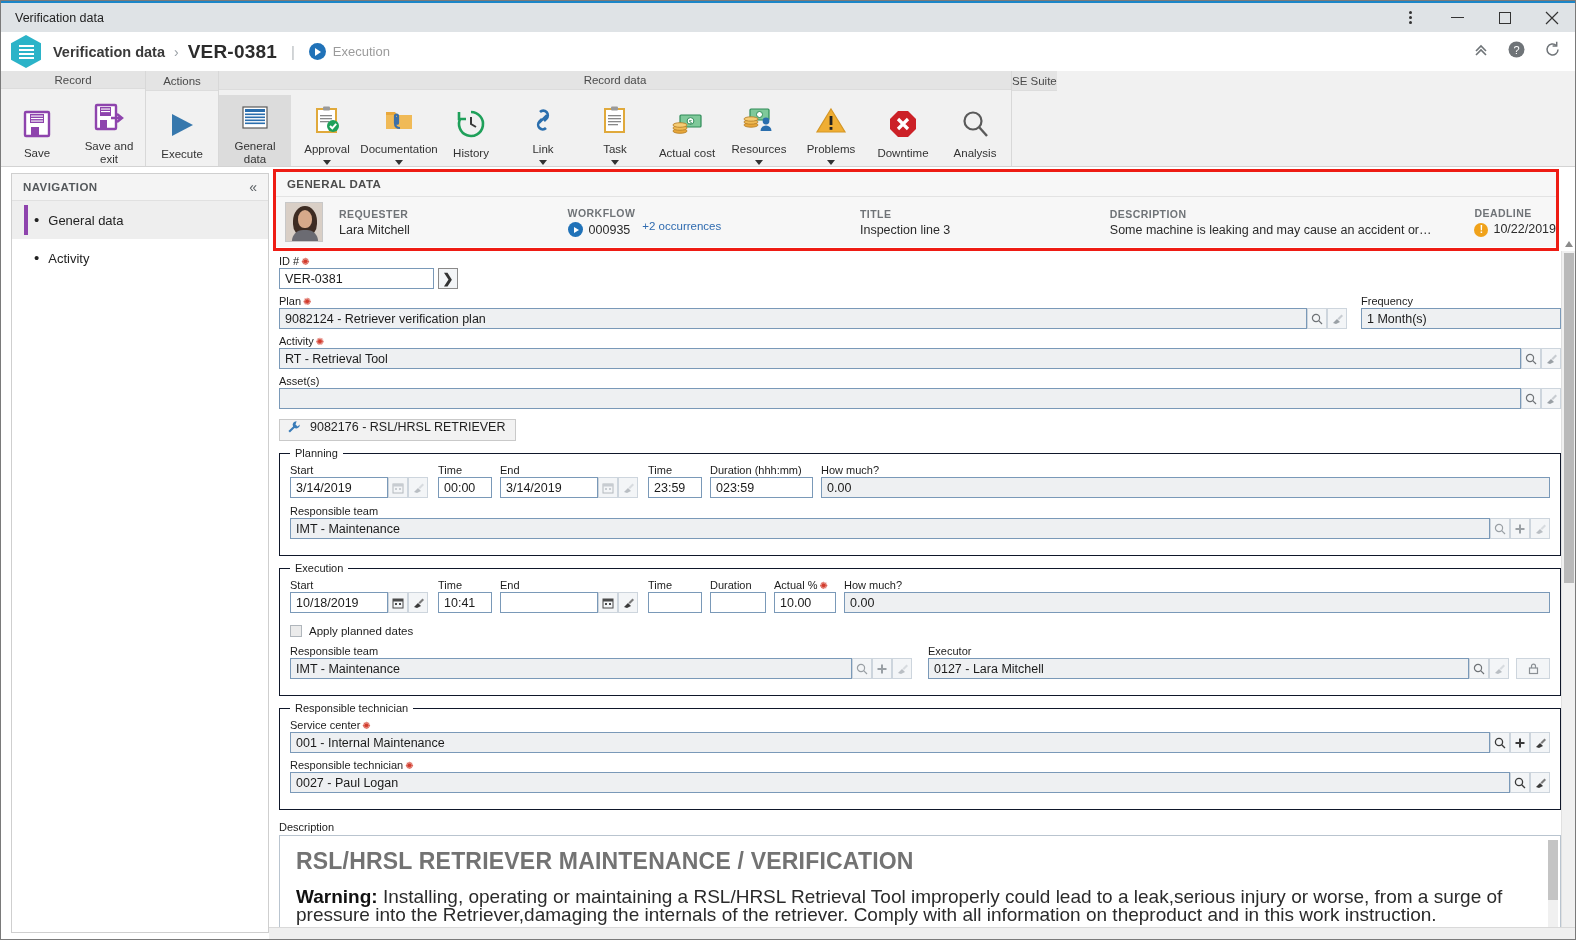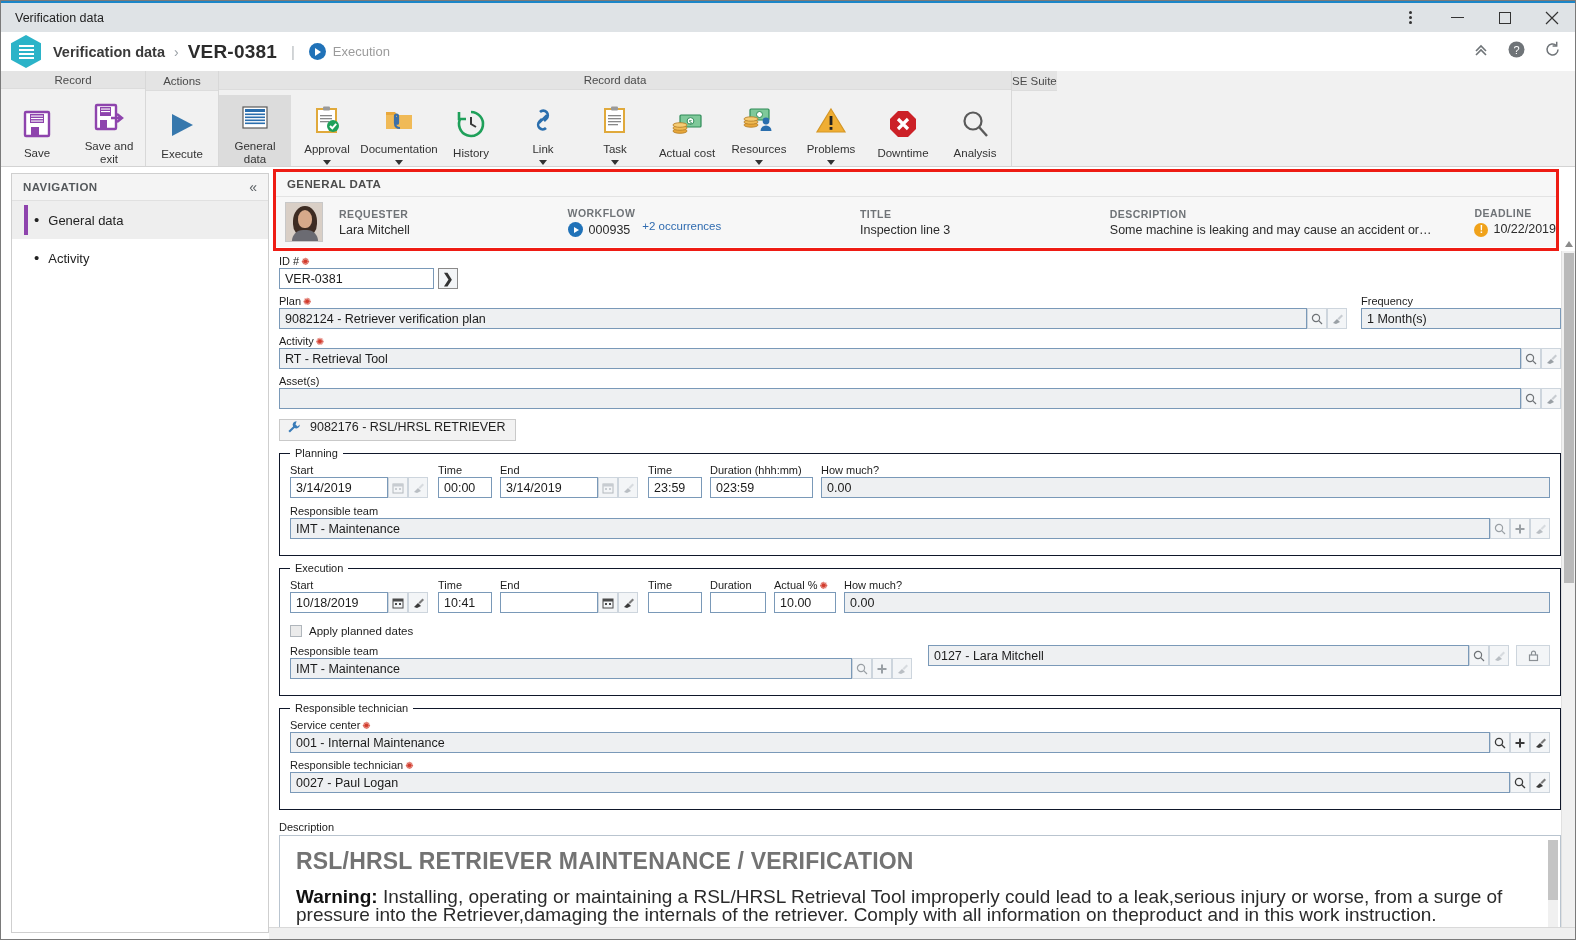--- a/index.html
+++ b/index.html
@@ -810,20 +810,21 @@
                 </div>
                 <div class="sq plain">
                   <svg width="13" height="12" viewBox="0 0 13 12">
                       <path d="M2 10 L6 6 L9 9 L5 11 Z" fill="#b9bec3"></path>
                       <path d="M6.5 5.5 L10.5 1.5 L12 3 L8 7 Z" fill="#d7dbdf"></path>
                     </svg>
                 </div>
               </div>
             </div>
             <div style="flex:1; margin-left:16px">
+              <div class="lab">Executor</div>
               <div class="row">
                 <div class="inp" style="flex:1">0127 - Lara Mitchell</div>
                 <div class="sq plain">
                   <svg width="12" height="12" viewBox="0 0 12 12">
                       <circle cx="5" cy="5" r="3.6" stroke="#6f7377" stroke-width="1.2" fill="none"></circle>
                       <path d="M7.7 7.7 L11 11" stroke="#6f7377" stroke-width="1.2"></path>
                     </svg>
                 </div>
                 <div class="sq plain">
                   <svg width="13" height="12" viewBox="0 0 13 12">

